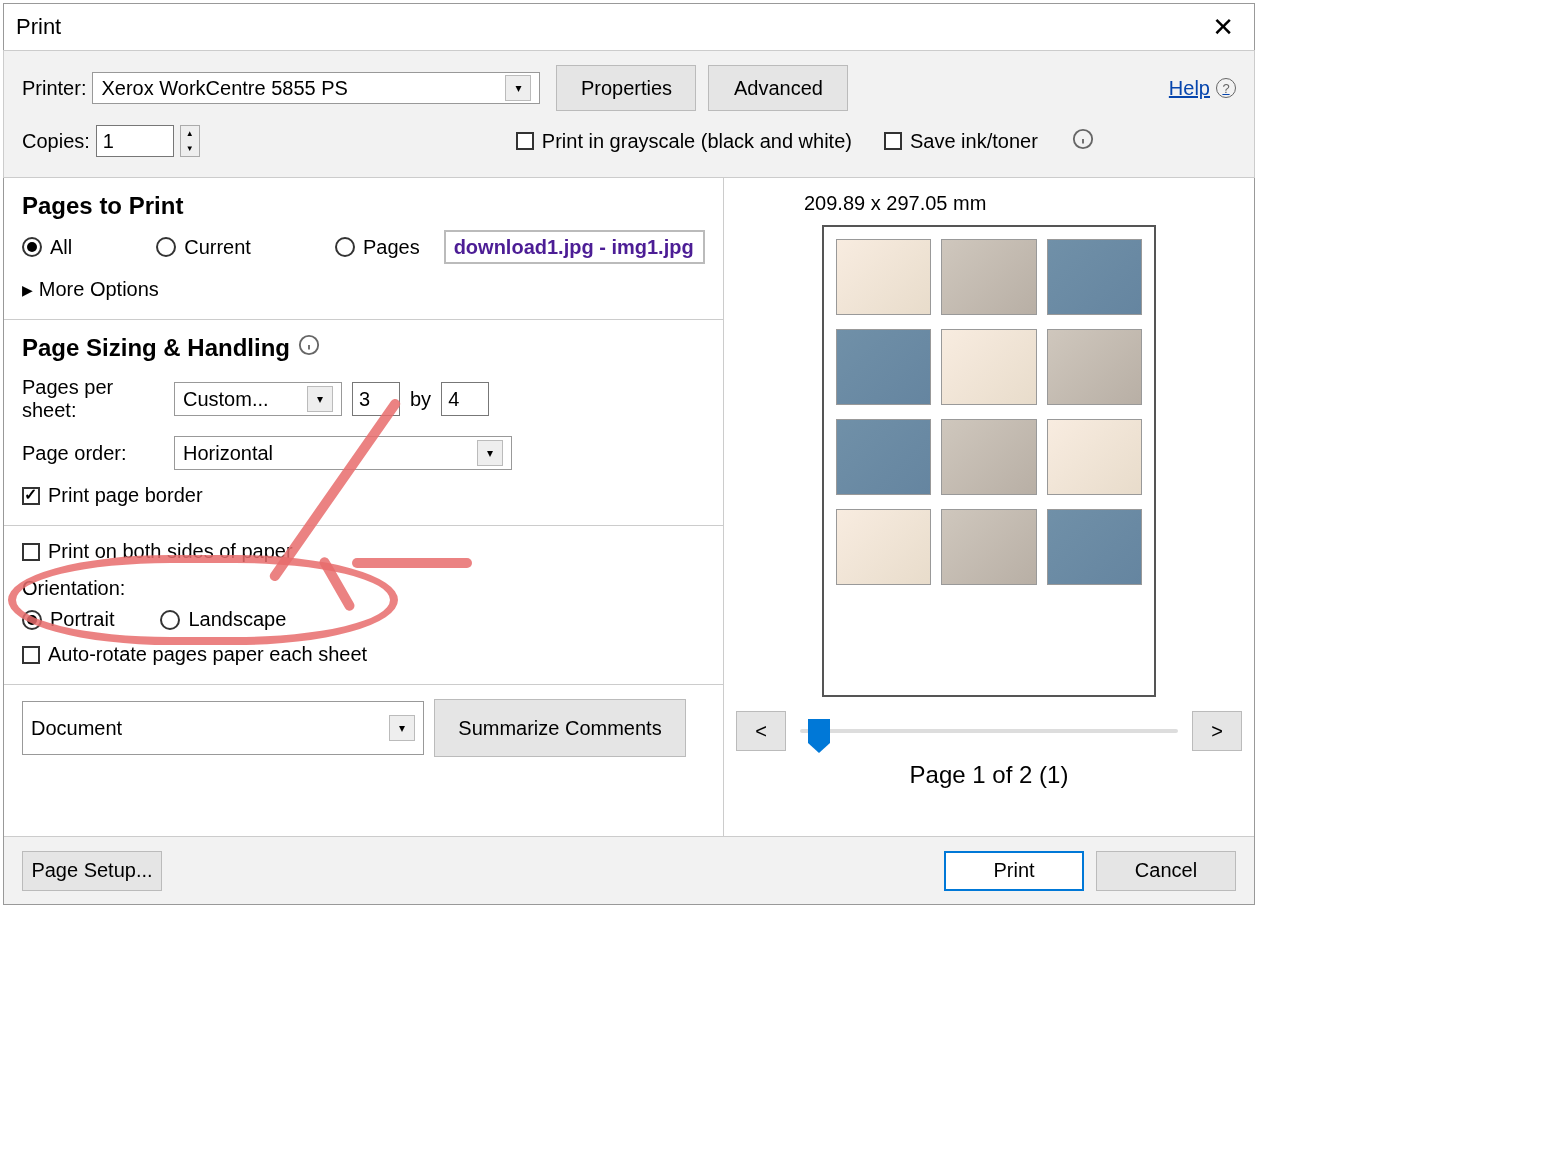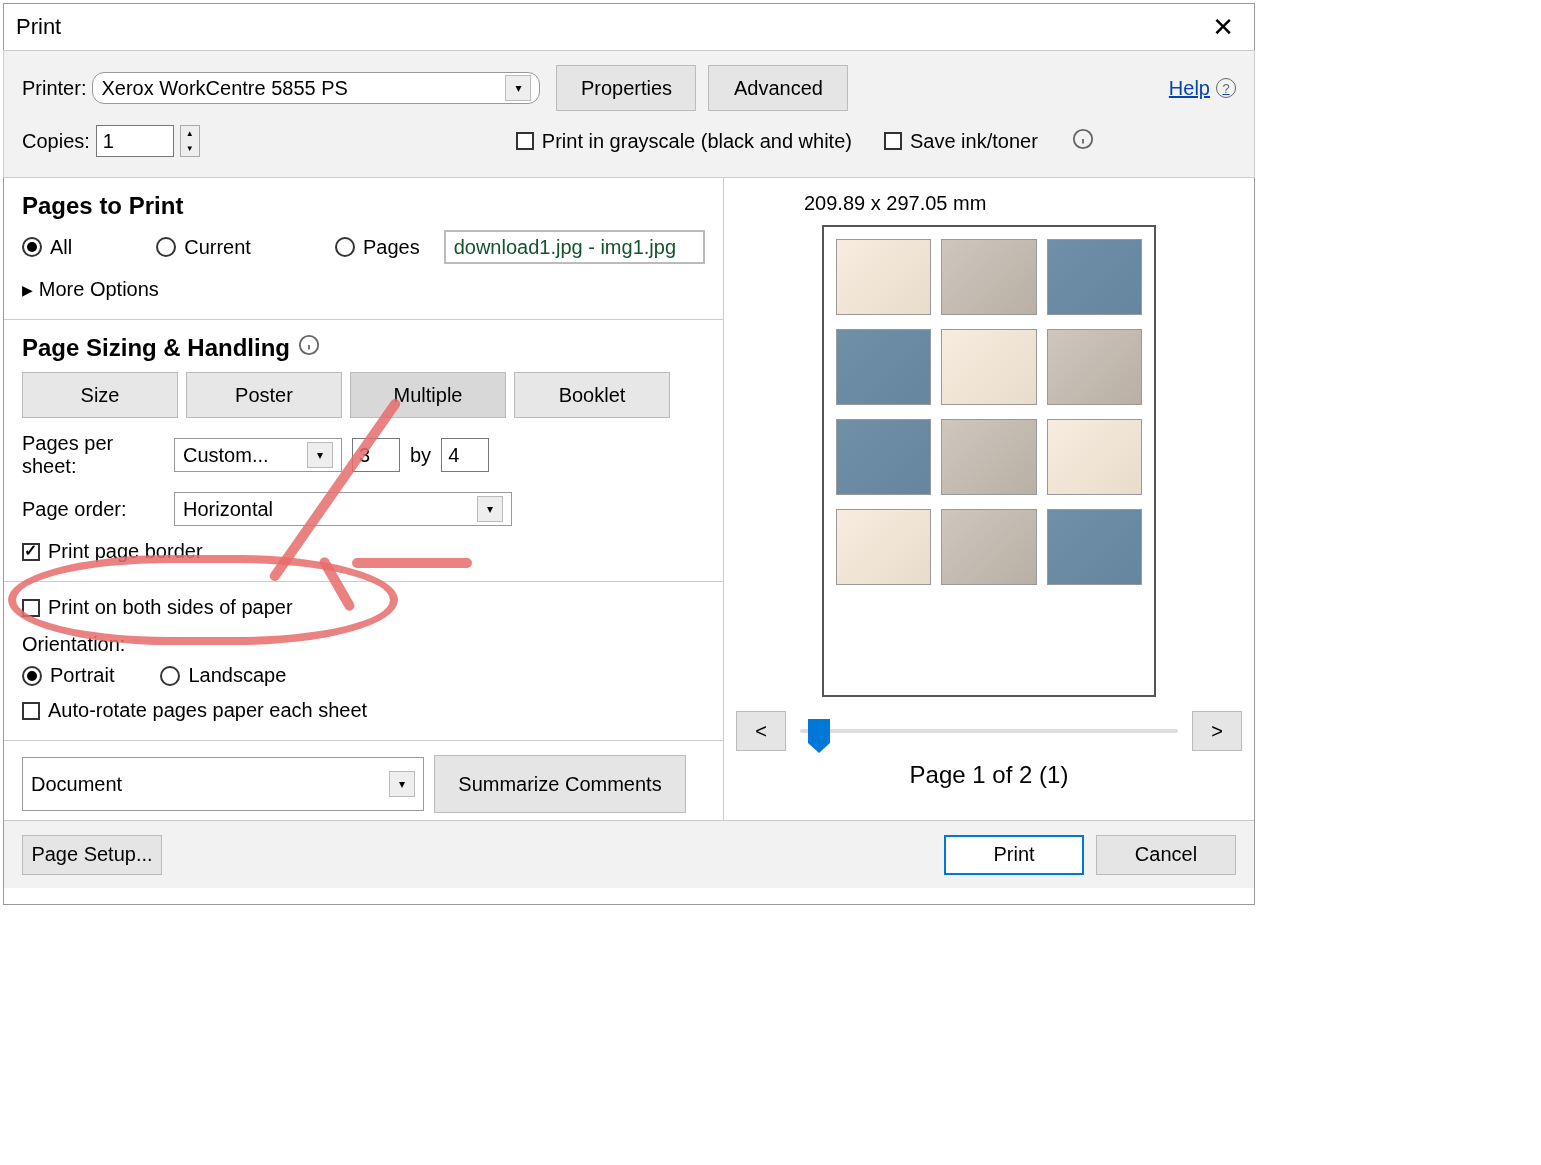--- a/index.html
+++ b/index.html
@@ -10,21 +10,21 @@
 .titlebar { height: 46px; display: flex; align-items: center; padding: 0 12px; background: #fff; }
 .titlebar .title { font-size: 22px; }
 .titlebar .close { margin-left: auto; cursor: pointer; font-size: 26px; padding: 4px 8px; }
 
 .topsection { border: 1px solid #ccc; margin: 0 -1px; padding: 14px 18px 20px 18px; background: #f2f2f2; }
 .row { display: flex; align-items: center; gap: 6px; }
 .row + .row { margin-top: 14px; }
 label.field-label { font-size: 20px; }
 
 .select { position: relative; border: 1px solid #999; background: #fff; height: 32px; display: flex; align-items: center; padding: 0 8px; }
-.select.printer { width: 448px; border-radius: 12px; }
+.select.printer { width: 448px; }
 .select .chev { margin-left: auto; border: 1px solid #bbb; background: #eee; width: 26px; height: 26px; display: flex; align-items: center; justify-content: center; font-size: 12px; }
 
 .btn { border: 1px solid #bbb; background: #e5e5e5; height: 46px; display: flex; align-items: center; justify-content: center; font-size: 20px; cursor: pointer; }
 .btn.prop { width: 140px; margin-left: 10px; }
 .btn.adv { width: 140px; margin-left: 6px; }
 .help { margin-left: auto; color: #0645ad; text-decoration: underline; cursor: pointer; display: flex; align-items: center; gap: 6px; }
 .q-icon { width: 20px; height: 20px; border: 1.5px solid #666; border-radius: 50%; display: inline-flex; align-items: center; justify-content: center; font-size: 13px; color: #666; }
 
 .numinput { border: 1px solid #777; background: #fff; height: 32px; width: 78px; padding: 0 6px; display: flex; align-items: center; }
 .spinners { display: flex; flex-direction: column; border: 1px solid #aaa; }
@@ -40,21 +40,21 @@
 .section { border-bottom: 1px solid #ccc; padding: 14px 18px 18px 18px; }
 .section.nb { border-bottom: none; }
 .section h3 { font-size: 24px; font-weight: 600; margin-bottom: 10px; display: flex; align-items: center; gap: 8px; }
 
 .radio { width: 20px; height: 20px; border: 2px solid #333; border-radius: 50%; display: inline-block; position: relative; }
 .radio.checked::after { content: ''; position: absolute; width: 10px; height: 10px; background: #000; border-radius: 50%; top: 3px; left: 3px; }
 
 .radiogroup { display: flex; align-items: center; gap: 110px; }
 .radiogroup .item { display: flex; align-items: center; gap: 8px; cursor: pointer; }
 
-.rangebox { border: 2px solid #bbb; background: #fff; width: 286px; height: 34px; padding: 0 8px; color: #14532d; display: flex; align-items: center; margin-left: 24px; }
+.rangebox { border: 2px solid #bbb; background: #fff; width: 286px; height: 34px; padding: 0 8px; color: #4c1d95; display: flex; align-items: center; margin-left: 24px; font-weight: bold; }
 
 .more-opt { display: flex; align-items: center; gap: 6px; margin-top: 14px; cursor: pointer; }
 .more-opt .tri { font-size: 14px; }
 
 .tabbtns { display: flex; gap: 8px; margin-top: 6px; }
 .tabbtn { width: 156px; height: 46px; border: 1px solid #bbb; background: #e7e7e7; display: flex; align-items: center; justify-content: center; cursor: pointer; }
 .tabbtn.active { background: #d8d8d8; }
 
 .cfgrow { display: flex; align-items: center; gap: 10px; margin-top: 14px; }
 .cfgrow .lbl { width: 142px; }
@@ -71,21 +71,21 @@
 .thumb.p3 { background: linear-gradient(135deg,#cfc7bd,#b8afa5); }
 
 .navrow { display: flex; align-items: center; gap: 14px; margin-top: 14px; width: 100%; }
 .navbtn { width: 50px; height: 40px; border: 1px solid #bbb; background: #e5e5e5; display: flex; align-items: center; justify-content: center; cursor: pointer; }
 .slider { flex: 1; height: 4px; background: #ddd; position: relative; border-radius: 2px; }
 .slider .handle { position: absolute; left: 2%; top: -10px; width: 22px; height: 24px; background: #0078d7; }
 .slider .handle::after { content: ''; position: absolute; bottom: -10px; left: 0; border-left: 11px solid transparent; border-right: 11px solid transparent; border-top: 10px solid #0078d7; }
 
 .pagelabel { margin-top: 10px; font-size: 24px; }
 
-.footer { position: absolute; bottom: 16px; left: 0; right: 0; height: 68px; border-top: 1px solid #ccc; display: flex; align-items: center; padding: 0 18px; background: #f2f2f2; text-align: center; }
+.footer { position: absolute; bottom: 0; left: 0; right: 0; height: 68px; border-top: 1px solid #ccc; display: flex; align-items: center; padding: 0 18px; background: #f2f2f2; text-align: center; }
 .footer .btn { width: 140px; height: 40px; }
 .footer .right-btns { margin-left: auto; display: flex; gap: 12px; }
 .footer .btn.primary { border: 2px solid #0078d7; background: #fff; }
 
 .annot-circle { position: absolute; width: 390px; height: 90px; border: 8px solid rgba(231,108,108,0.85); border-radius: 50% / 60%; pointer-events: none; }
 .annot-arrow { position: absolute; background: rgba(231,108,108,0.85); pointer-events: none; }
 
 svg.info-svg { width: 22px; height: 22px; }
 </style>
 </head>
@@ -169,26 +169,20 @@
 
       <div class="section">
         <h3>
           <span>Page Sizing &amp; Handling</span>
           <span><svg class="info-svg" viewBox="0 0 24 24" fill="none" stroke="#666" stroke-width="2">
                 <circle cx="12" cy="12" r="10"></circle>
                 <line x1="12" y1="8" x2="12" y2="8"></line>
                 <line x1="12" y1="12" x2="12" y2="17"></line>
               </svg></span>
         </h3>
-        <div class="tabbtns">
-          <div class="tabbtn">Size</div>
-          <div class="tabbtn">Poster</div>
-          <div class="tabbtn active">Multiple</div>
-          <div class="tabbtn">Booklet</div>
-        </div>
         <div class="cfgrow">
           <span class="lbl">Pages per sheet:</span>
           <div class="select sm">
             <span>Custom...</span>
               <span class="chev">▾</span>
           </div>
           <div class="tinyinput">
               <span>3</span>
             </div>
           <span>by</span>

